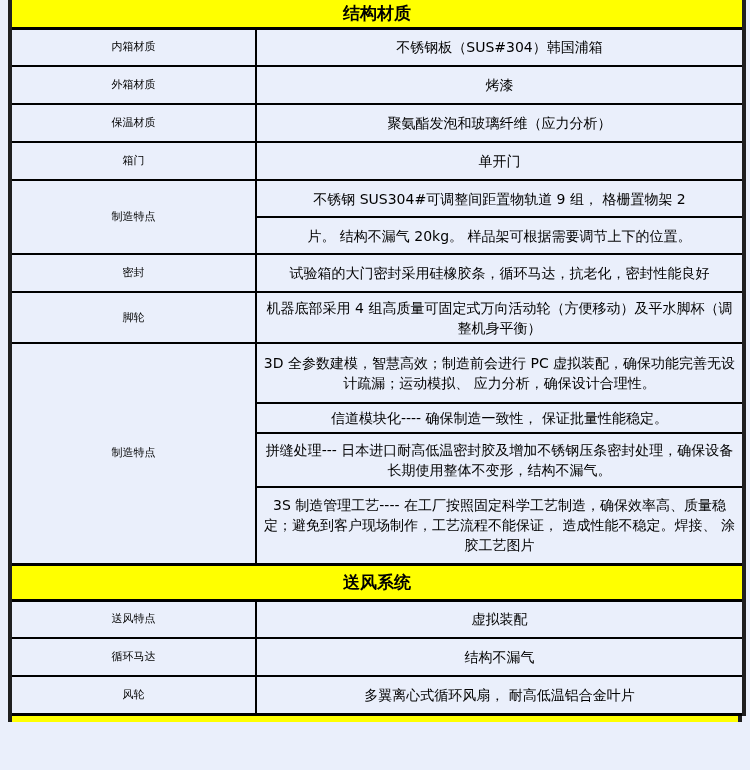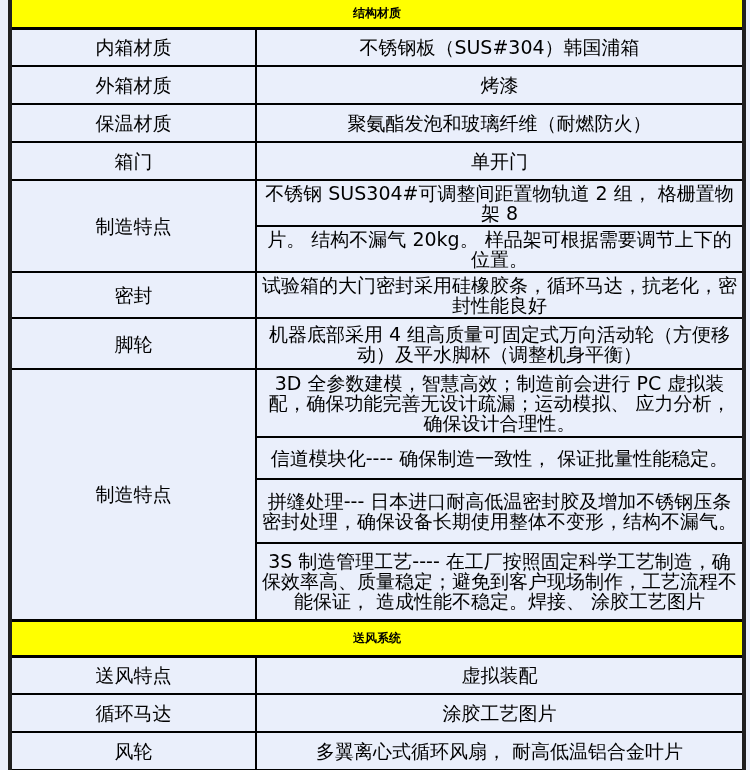--- a/index.html
+++ b/index.html
@@ -23,42 +23,42 @@
     border-left: 4px solid #1f1f1f;
     border-right: 4px solid #1f1f1f;
     border-bottom: 3px solid #000;
     border-top: 0;
   }
   col.c-label { width: 246px; }
   col.c-value { width: 488px; }
   td {
     border: 2px solid #000;
     padding: 2px 4px;
-    font-size: 19px;
+    font-size: 14px;
     line-height: 20px;
     text-align: center;
     vertical-align: middle;
     overflow: hidden;
   }
   tr.sec-hdr td {
     background: #ffff00;
     font-weight: bold;
-    font-size: 12px;
+    font-size: 17px;
     height: 28px;
     border-bottom: 3px solid #000;
   }
   tr.sec-hdr.first td { border-top: 0; }
   tr.sec-hdr.second td { height: 36px; border-top: 3px solid #000; text-align: center; }
-  td.lbl { font-size: 19px; }
+  td.lbl { font-size: 11px; }
   .h38 td { height: 38px; }
   .h37 td { height: 37px; }
   .h51 td { height: 51px; }
-  .h60 td { height: 68px; margin-top: 15px; }
-  .h30 td { height: 42px; }
-  .h64 td { height: 64px; }
+  .h60 td { height: 60px; margin-top: 15px; }
+  .h30 td { height: 30px; }
+  .h64 td { height: 54px; }
   .h77 td { height: 77px; }
   .partial-hdr {
     width: 734px;
     height: 6px;
     background: #ffff00;
     border-left: 4px solid #1f1f1f;
     border-right: 4px solid #1f1f1f;
   }
 </style>
 </head>
@@ -81,31 +81,31 @@
       <td class="val">不锈钢板（SUS#304）韩国浦箱</td>
     </tr>
 
     <tr class="h38">
       <td class="lbl">外箱材质</td>
       <td class="val">烤漆</td>
     </tr>
 
     <tr class="h38">
       <td class="lbl">保温材质</td>
-      <td class="val">聚氨酯发泡和玻璃纤维（耐燃防火）</td>
+      <td class="val">聚氨酯发泡和玻璃纤维（应力分析）</td>
     </tr>
 
     <tr class="h38">
       <td class="lbl">箱门</td>
       <td class="val">单开门</td>
     </tr>
 
     <tr class="h37">
       <td class="lbl" rowspan="2">制造特点</td>
-      <td class="val">不锈钢 SUS304#可调整间距置物轨道 2 组， 格栅置物架 8</td>
+      <td class="val">不锈钢 SUS304#可调整间距置物轨道 9 组， 格栅置物架 2</td>
     </tr>
     <tr class="h37">
       <td class="val">片。 结构不漏气 20kg。 样品架可根据需要调节上下的位置。</td>
     </tr>
 
     <tr class="h38">
       <td class="lbl">密封</td>
       <td class="val">试验箱的大门密封采用硅橡胶条，循环马达，抗老化，密封性能良好</td>
     </tr>
 
@@ -132,21 +132,21 @@
       <td colspan="2">送风系统</td>
     </tr>
 
     <tr class="h38">
       <td class="lbl">送风特点</td>
       <td class="val">虚拟装配</td>
     </tr>
 
     <tr class="h38">
       <td class="lbl">循环马达</td>
-      <td class="val">涂胶工艺图片</td>
+      <td class="val">结构不漏气</td>
     </tr>
 
     <tr class="h38">
       <td class="lbl">风轮</td>
       <td class="val">多翼离心式循环风扇， 耐高低温铝合金叶片</td>
     </tr>
   </tbody>
     </table>
 
   <div class="partial-hdr"></div>

